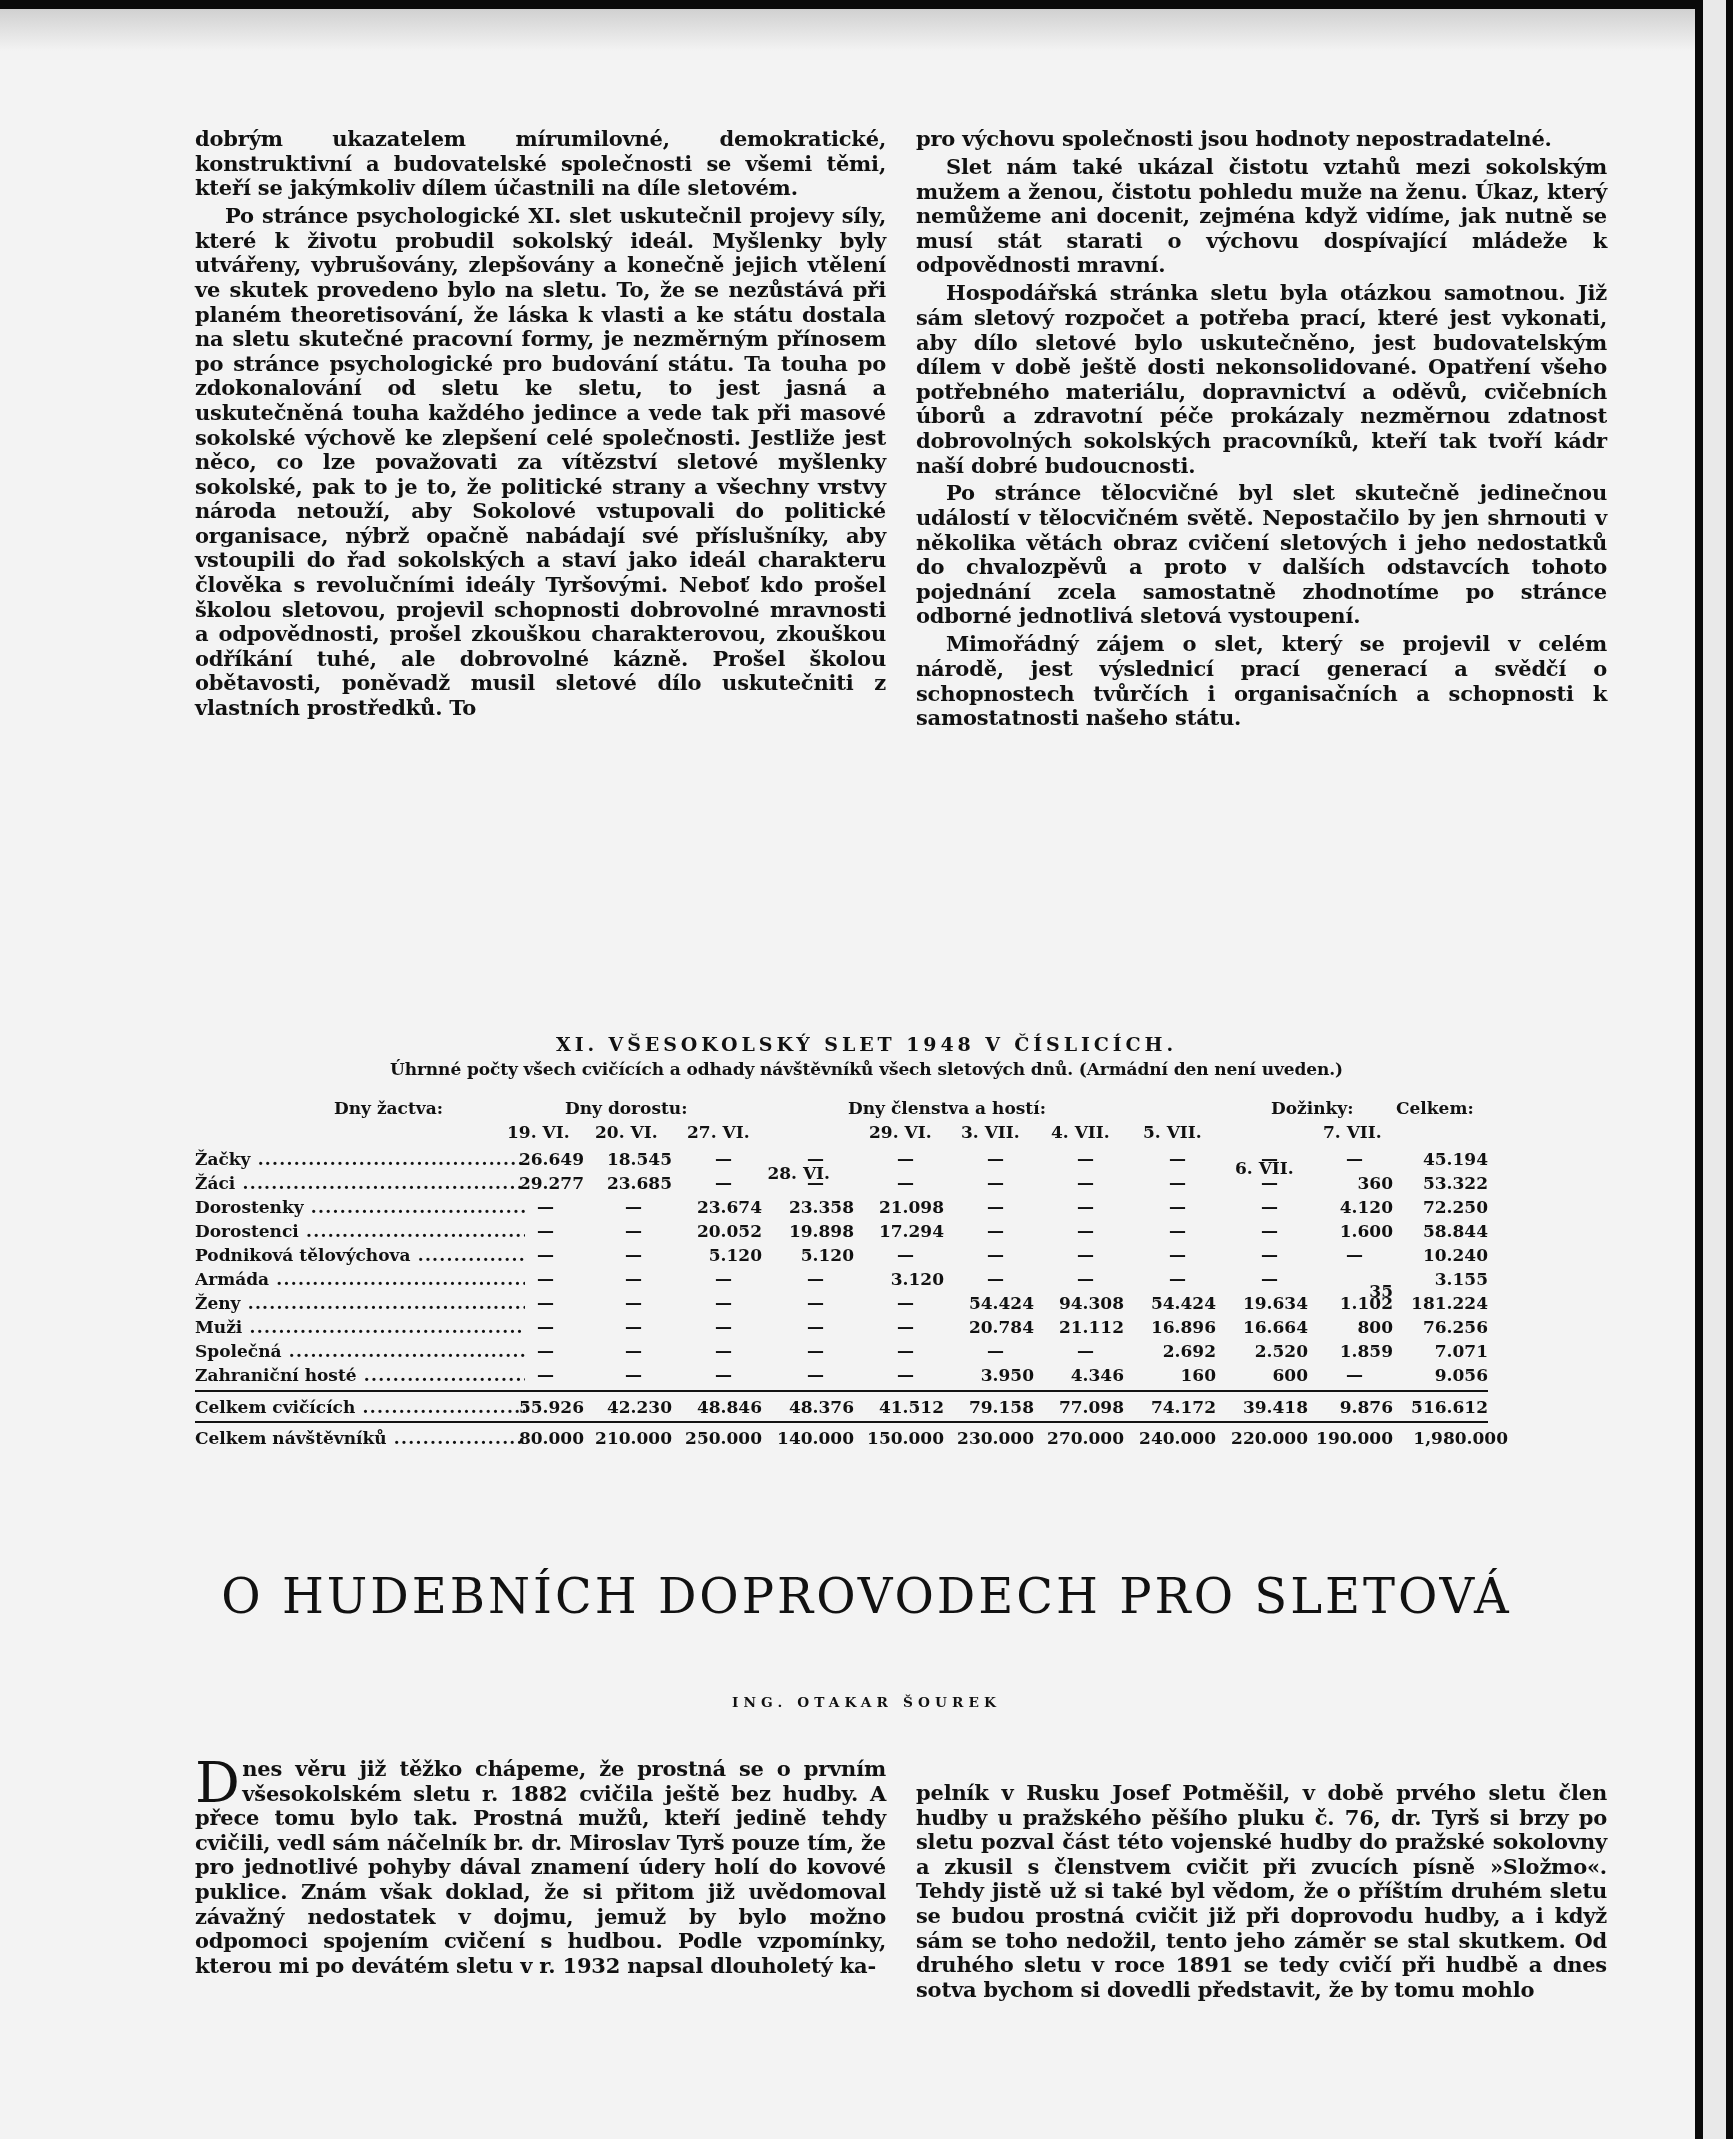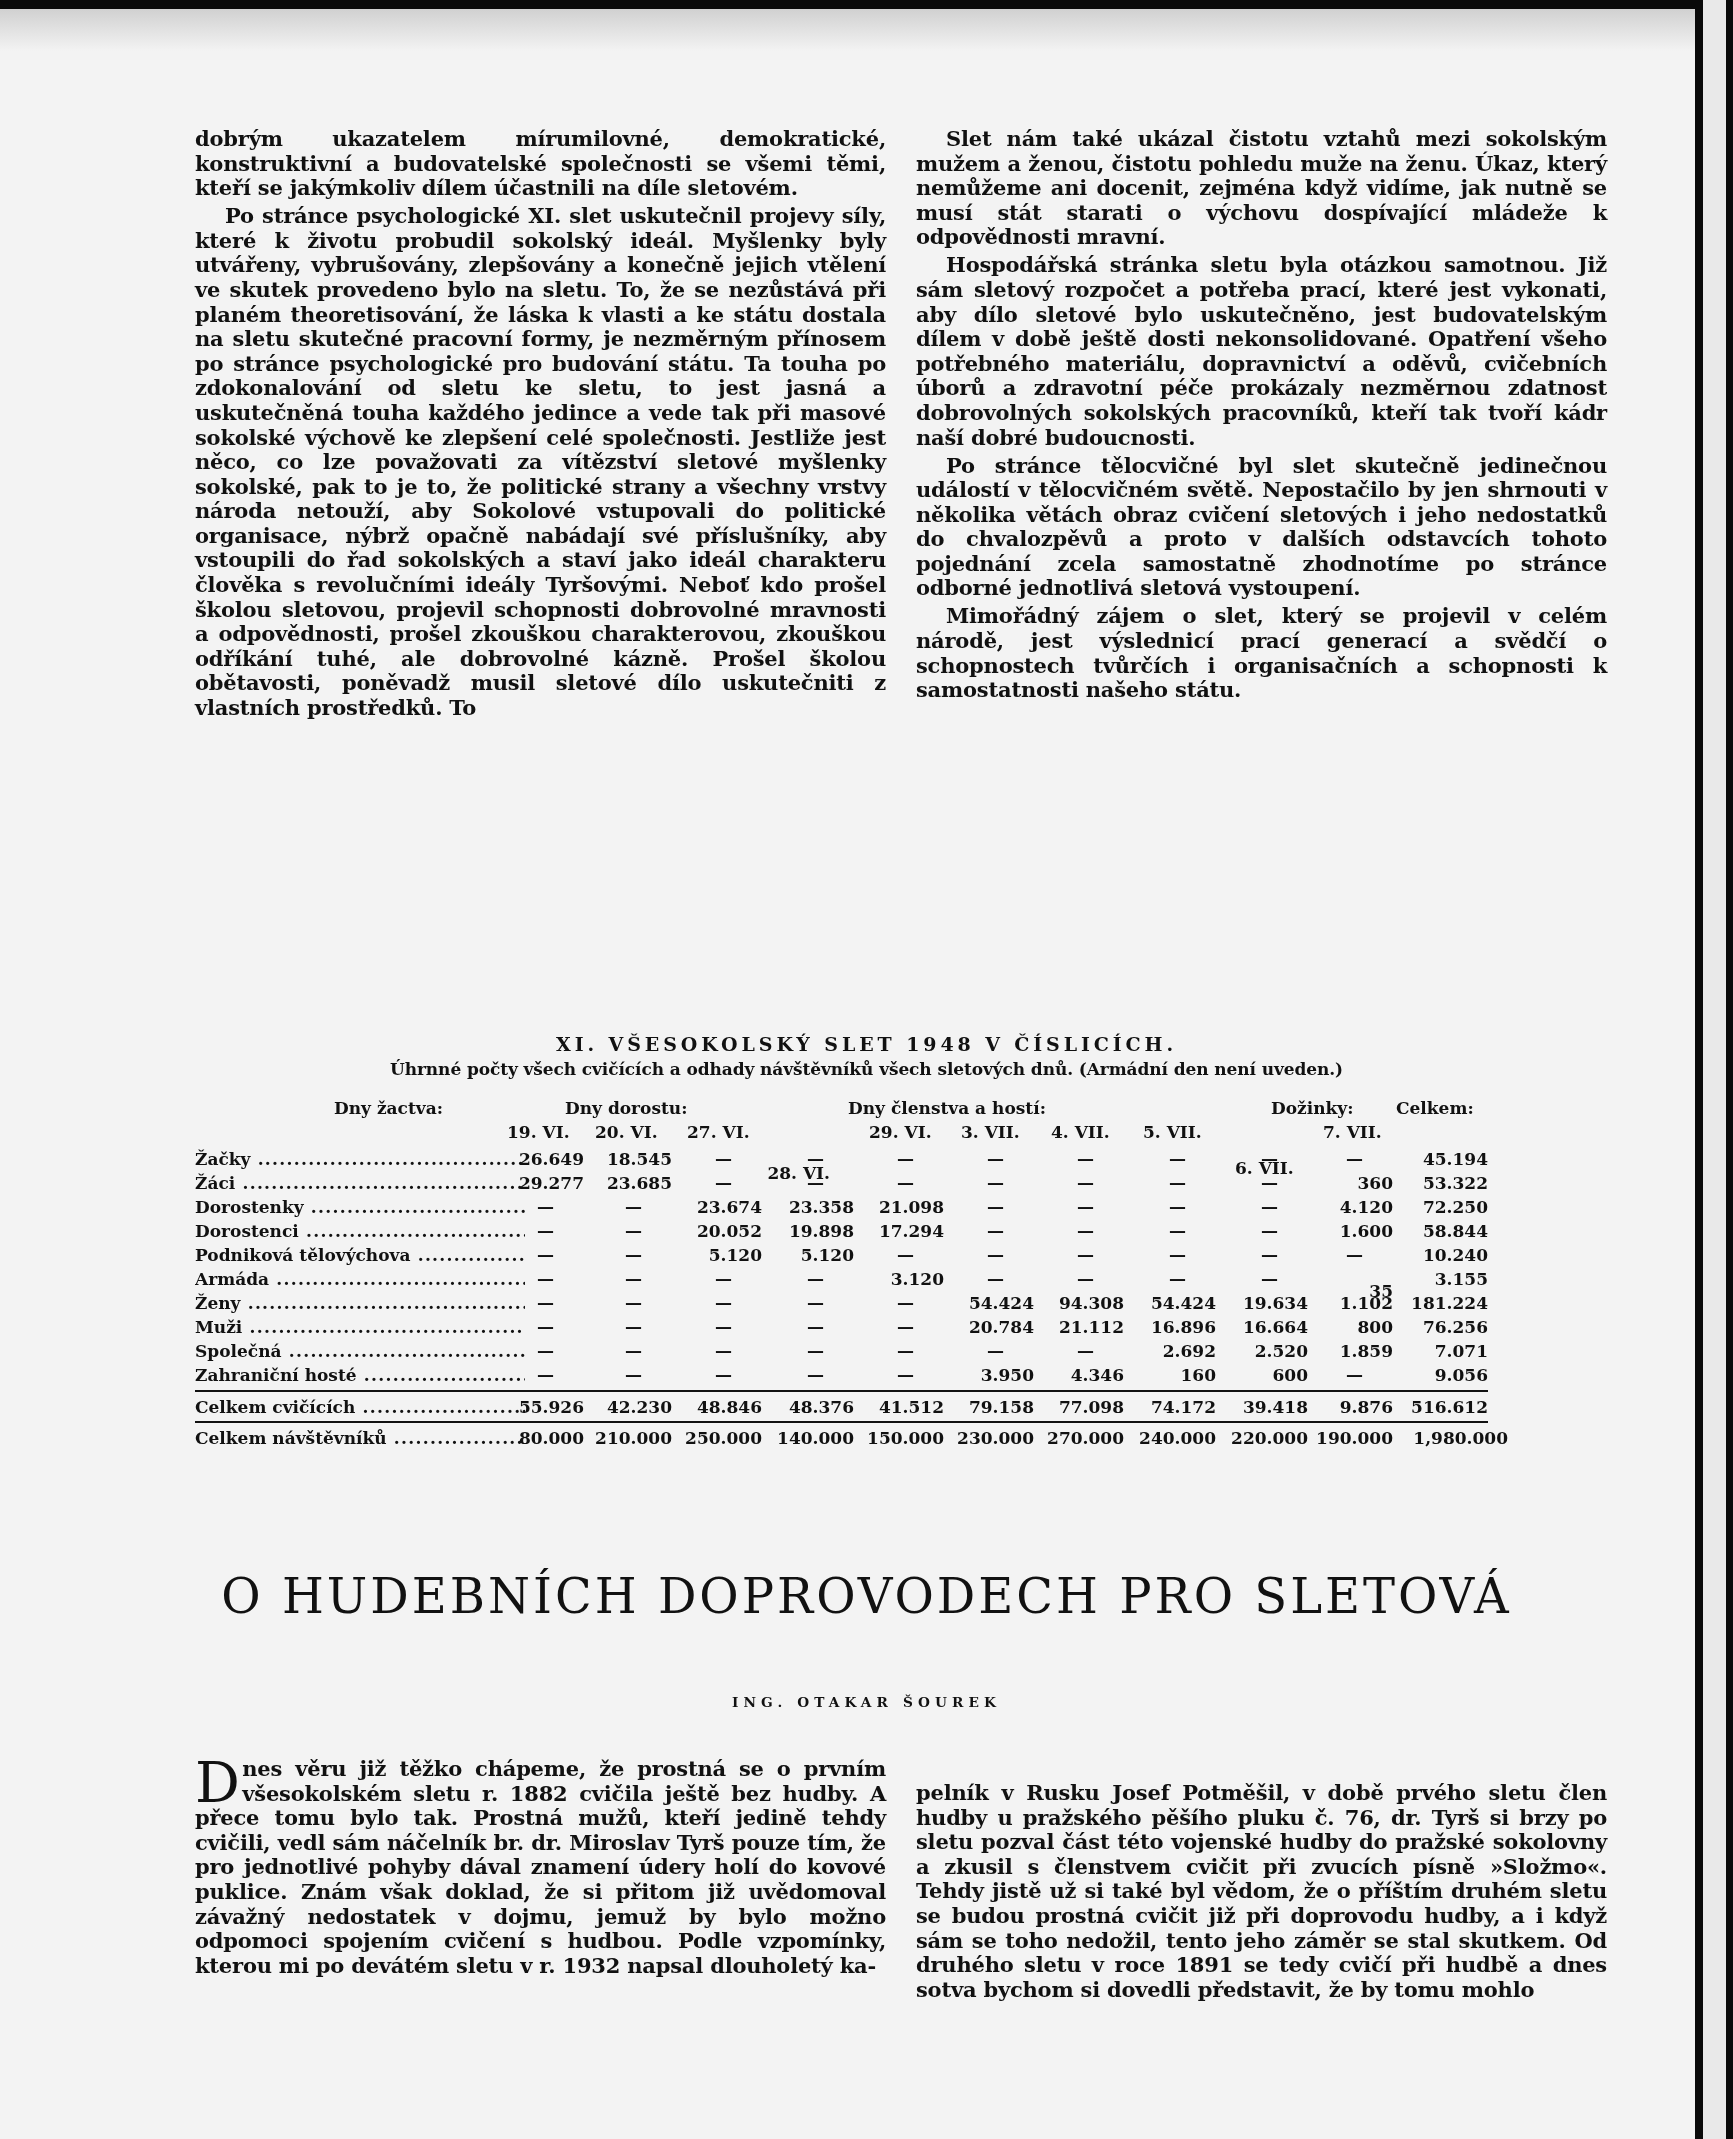--- a/index.html
+++ b/index.html
@@ -88,20 +88,21 @@
 <div class="top-border"></div>
 <div class="right-strip"></div>
 <div class="right-border-1"></div>
 <div class="right-border-2"></div>
 
 <div class="col" id="col-left">
   <p>dobrým ukazatelem mírumilovné, demokratické, konstruktivní a budovatelské společnosti se všemi těmi, kteří se jakýmkoliv dílem účastnili na díle sletovém.</p>
   <p class="indent">Po stránce psychologické XI. slet uskutečnil projevy síly, které k životu probudil sokolský ideál. Myšlenky byly utvářeny, vybrušovány, zlepšovány a konečně jejich vtělení ve skutek provedeno bylo na sletu. To, že se nezůstává při planém theoretisování, že láska k vlasti a ke státu dostala na sletu skutečné pracovní formy, je nezměrným přínosem po stránce psychologické pro budování státu. Ta touha po zdokonalování od sletu ke sletu, to jest jasná a uskutečněná touha každého jedince a vede tak při masové sokolské výchově ke zlepšení celé společnosti. Jestliže jest něco, co lze považovati za vítězství sletové myšlenky sokolské, pak to je to, že politické strany a všechny vrstvy národa netouží, aby Sokolové vstupovali do politické organisace, nýbrž opačně nabádají své příslušníky, aby vstoupili do řad sokolských a staví jako ideál charakteru člověka s revolučními ideály Tyršovými. Neboť kdo prošel školou sletovou, projevil schopnosti dobrovolné mravnosti a odpovědnosti, prošel zkouškou charakterovou, zkouškou odříkání tuhé, ale dobrovolné kázně. Prošel školou obětavosti, poněvadž musil sletové dílo uskutečniti z vlastních prostředků. To</p>
 </div>
 <div class="col" id="col-right">
+  <p>pro výchovu společnosti jsou hodnoty nepostradatelné.</p>
   <p class="indent">Slet nám také ukázal čistotu vztahů mezi sokolským mužem a ženou, čistotu pohledu muže na ženu. Úkaz, který nemůžeme ani docenit, zejména když vidíme, jak nutně se musí stát starati o výchovu dospívající mládeže k odpovědnosti mravní.</p>
   <p class="indent">Hospodářská stránka sletu byla otázkou samotnou. Již sám sletový rozpočet a potřeba prací, které jest vykonati, aby dílo sletové bylo uskutečněno, jest budovatelským dílem v době ještě dosti nekonsolidované. Opatření všeho potřebného materiálu, dopravnictví a oděvů, cvičebních úborů a zdravotní péče prokázaly nezměrnou zdatnost dobrovolných sokolských pracovníků, kteří tak tvoří kádr naší dobré budoucnosti.</p>
   <p class="indent">Po stránce tělocvičné byl slet skutečně jedinečnou událostí v tělocvičném světě. Nepostačilo by jen shrnouti v několika větách obraz cvičení sletových i jeho nedostatků do chvalozpěvů a proto v dalších odstavcích tohoto pojednání zcela samostatně zhodnotíme po stránce odborné jednotlivá sletová vystoupení.</p>
   <p class="indent">Mimořádný zájem o slet, který se projevil v celém národě, jest výslednicí prací generací a svědčí o schopnostech tvůrčích i organisačních a schopnosti k samostatnosti našeho státu.</p>
 </div>
 
 <div class="tbl-title">XI. VŠESOKOLSKÝ SLET 1948 V ČÍSLICÍCH.</div>
 <div class="tbl-subtitle">Úhrnné počty všech cvičících a odhady návštěvníků všech sletových dnů. (Armádní den není uveden.)</div>
 
 <div class="stats" id="stats">

